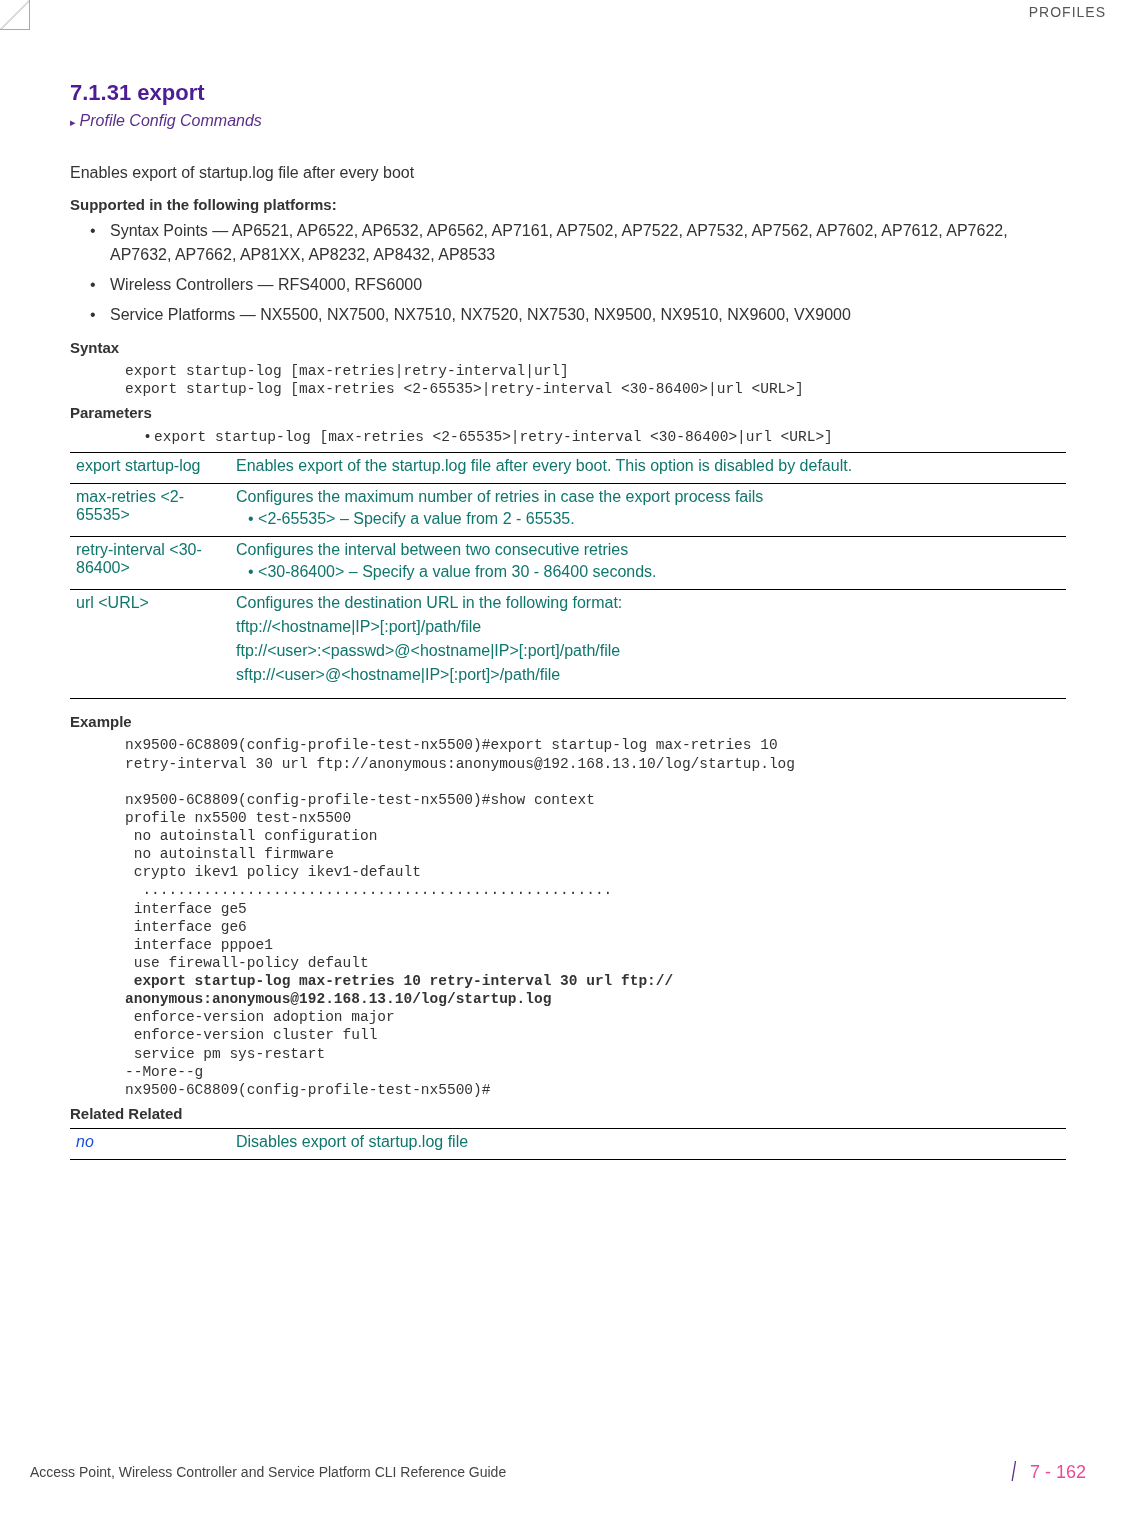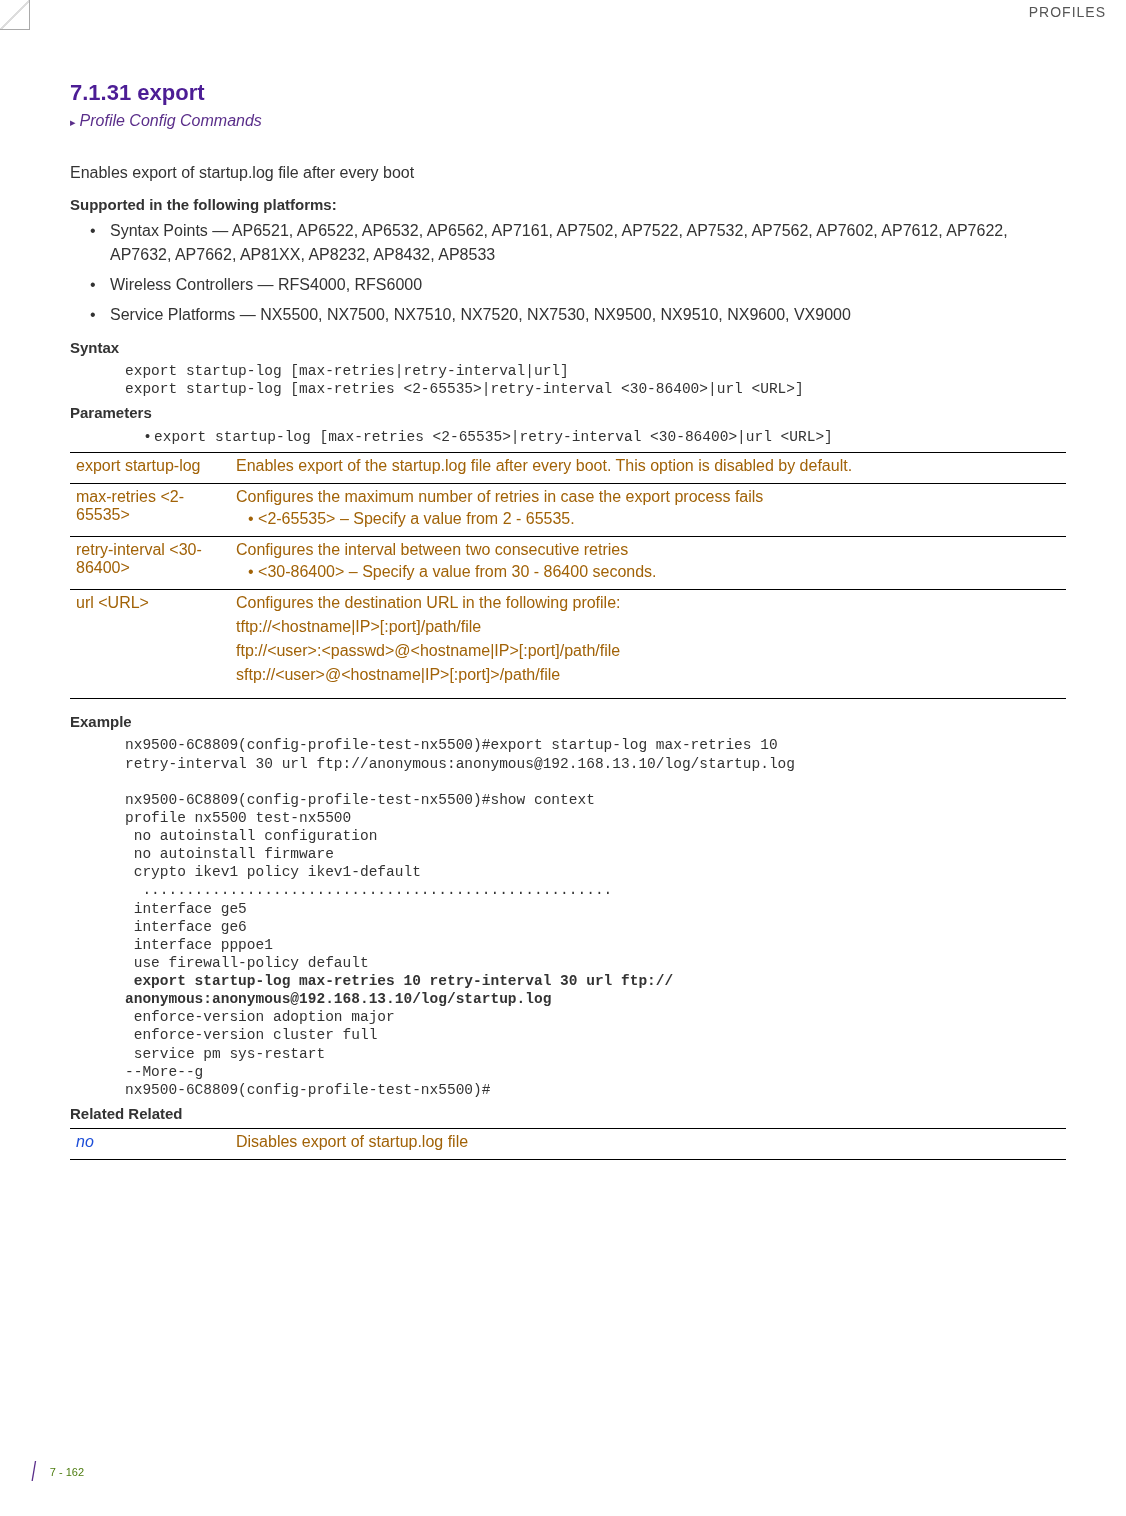--- a/index.html
+++ b/index.html
@@ -106,21 +106,21 @@
       border-collapse: collapse;
       margin-top: 4px;
       margin-bottom: 14px;
     }
     table td {
       border-top: 1px solid #000;
       padding: 4px 8px 8px 6px;
       vertical-align: top;
       font-size: 16px;
       font-weight: 300;
-      color: #a16207;
+      color: #0f766e;
     }
     table tr:last-child td {
       border-bottom: 1px solid #000;
     }
     table td:first-child {
       width: 160px;
       font-weight: 300;
     }
     table td ul {
       list-style: none;
@@ -154,22 +154,22 @@
       align-items: center;
       gap: 12px;
     }
     .slash {
       font-size: 28px;
       color: #5a2e8a;
       font-weight: 300;
       transform: scaleX(0.6);
     }
     .page-num {
-      color: #4d7c0f;
-      font-size: 11px;
+      color: #ec4899;
+      font-size: 18px;
     }
   </style>
 </head>
 <body>
 
 <div class="page-corner"></div>
 <div class="top-right-header">PROFILES</div>
 
 <div class="content">
   <h1>7.1.31 export</h1>
@@ -210,21 +210,21 @@
       <td>
         <span>Configures the interval between two consecutive retries</span>
         <ul>
               <li>&lt;30-86400&gt; – Specify a value from 30 - 86400 seconds.</li>
             </ul>
       </td>
     </tr>
     <tr>
       <td>url &lt;URL&gt;</td>
       <td>
-        <p>Configures the destination URL in the following profile:</p>
+        <p>Configures the destination URL in the following format:</p>
         <p>tftp://&lt;hostname|IP&gt;[:port]/path/file</p>
         <p>ftp://&lt;user&gt;:&lt;passwd&gt;@&lt;hostname|IP&gt;[:port]/path/file</p>
         <p>sftp://&lt;user&gt;@&lt;hostname|IP&gt;[:port]&gt;/path/file</p>
       </td>
     </tr>
   </tbody>
     </table>
 
   <div class="section-title">Example</div>
   <pre><span>nx9500-6C8809(config-profile-test-nx5500)#export startup-log max-retries 10 
@@ -253,17 +253,18 @@
     <tbody>
         <tr>
       <td class="related-cmd">no</td>
       <td>Disables export of startup.log file</td>
     </tr>
   </tbody>
     </table>
 </div>
 
 <div class="footer">
+  <div>Access Point, Wireless Controller and Service Platform CLI Reference Guide</div>
   <div class="footer-right">
     <span class="slash">/</span>
     <span class="page-num">7 - 162</span>
   </div>
 </div>
 
 </body></html>

